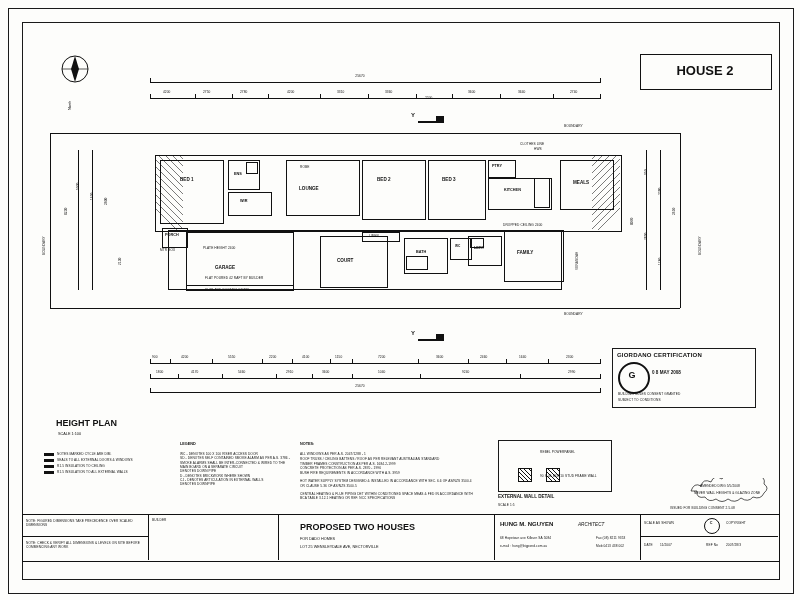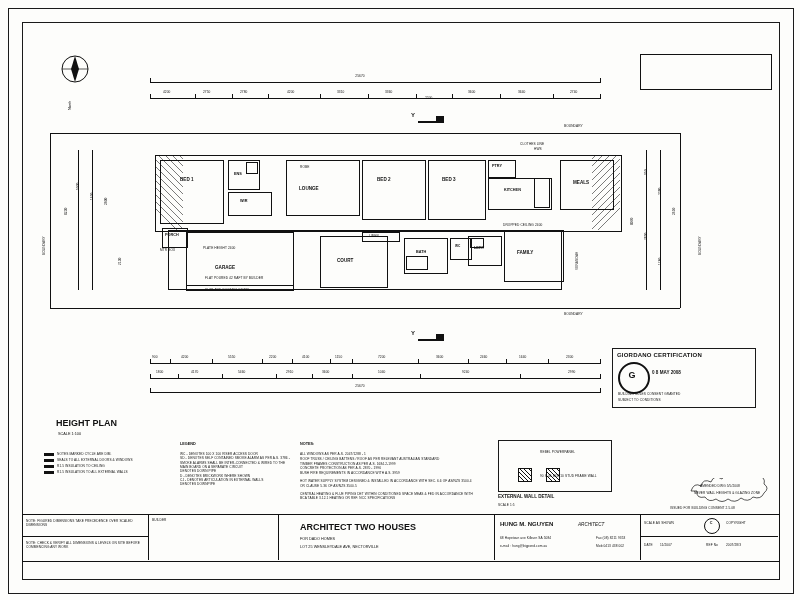--- a/index.html
+++ b/index.html
@@ -29,20 +29,21 @@
 </style>
 </head>
 <body>
 
 <div id="sheet">
 
   <div class="frame" style="left:8px;top:8px;width:784px;height:584px;"></div>
   <div class="frame" style="left:22px;top:22px;width:756px;height:556px;"></div>
 
   <div class="box-title" style="left:640px;top:54px;width:130px;height:34px;"></div>
+  <div class="txt xl bold center" style="left:640px;top:63px;width:130px;">HOUSE 2</div>
 
   <div style="position:absolute;left:58px;top:52px;width:34px;height:34px;">
     <svg width="34" height="34" viewBox="0 0 34 34">
       <circle cx="17" cy="17" r="13" fill="none" stroke="#111" stroke-width="1"></circle>
       <path d="M17 4 L21 17 L17 30 L13 17 Z" fill="#111"></path>
       <line x1="4" y1="17" x2="30" y2="17" stroke="#111" stroke-width="0.7"></line>
     </svg>
   </div>
   <div class="txt tiny2 rot" style="left:68px;top:110px;transform:rotate(-90deg);">North</div>
 
@@ -306,21 +307,21 @@
   <div class="vline" style="left:278px;top:514px;height:46px;"></div>
   <div class="vline" style="left:494px;top:514px;height:46px;"></div>
   <div class="vline" style="left:640px;top:514px;height:46px;"></div>
   <div class="hline" style="left:22px;top:536px;width:126px;"></div>
   <div class="hline" style="left:640px;top:536px;width:138px;"></div>
 
   <div class="txt tiny" style="left:26px;top:519px;width:118px;white-space:normal;line-height:1.35;">NOTE: FIGURED DIMENSIONS TAKE PRECEDENCE OVER SCALED DIMENSIONS</div>
   <div class="txt tiny" style="left:26px;top:541px;width:118px;white-space:normal;line-height:1.35;">NOTE: CHECK &amp; VERIFY ALL DIMENSIONS &amp; LEVELS ON SITE BEFORE COMMENCING ANY WORK</div>
   <div class="txt tiny" style="left:152px;top:518px;">BUILDER</div>
 
-  <div class="txt lg bold" style="left:300px;top:522px;">ARCHITECT TWO HOUSES</div>
+  <div class="txt lg bold" style="left:300px;top:522px;">PROPOSED TWO HOUSES</div>
   <div class="txt tiny2" style="left:300px;top:537px;">FOR DADO HOMES</div>
   <div class="txt tiny2" style="left:300px;top:545px;">LOT 25 WENSLEYDALE AVE, NECTORVILLE</div>
 
   <div class="txt md bold" style="left:500px;top:521px;">HUNG M. NGUYEN</div>
   <div class="txt sm" style="left:578px;top:522px;font-style:italic;">ARCHITECT</div>
   <div class="txt tiny" style="left:500px;top:536px;">68 Hopetoun ave Kilburn SA 5084</div>
   <div class="txt tiny" style="left:596px;top:536px;">Fax (08) 8211 9353</div>
   <div class="txt tiny" style="left:500px;top:544px;">e-mail : hung@bigpond.com.au</div>
   <div class="txt tiny" style="left:596px;top:544px;">Mob 0413 438 002</div>
 

